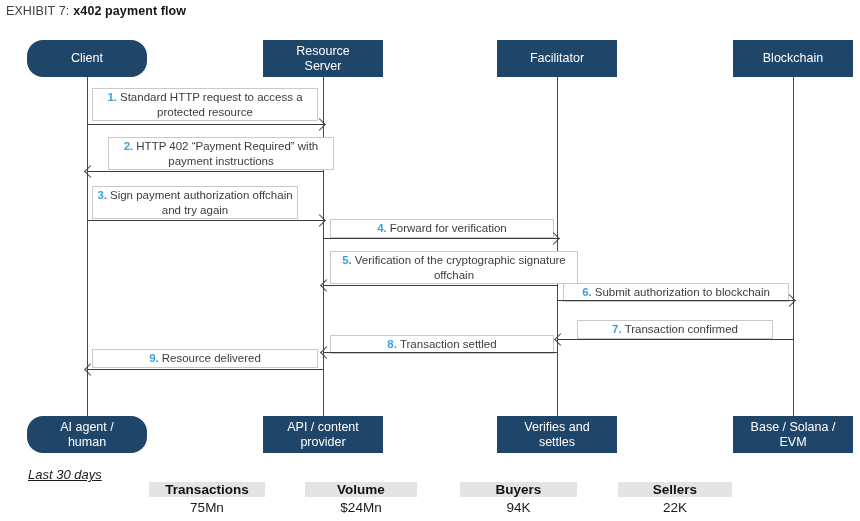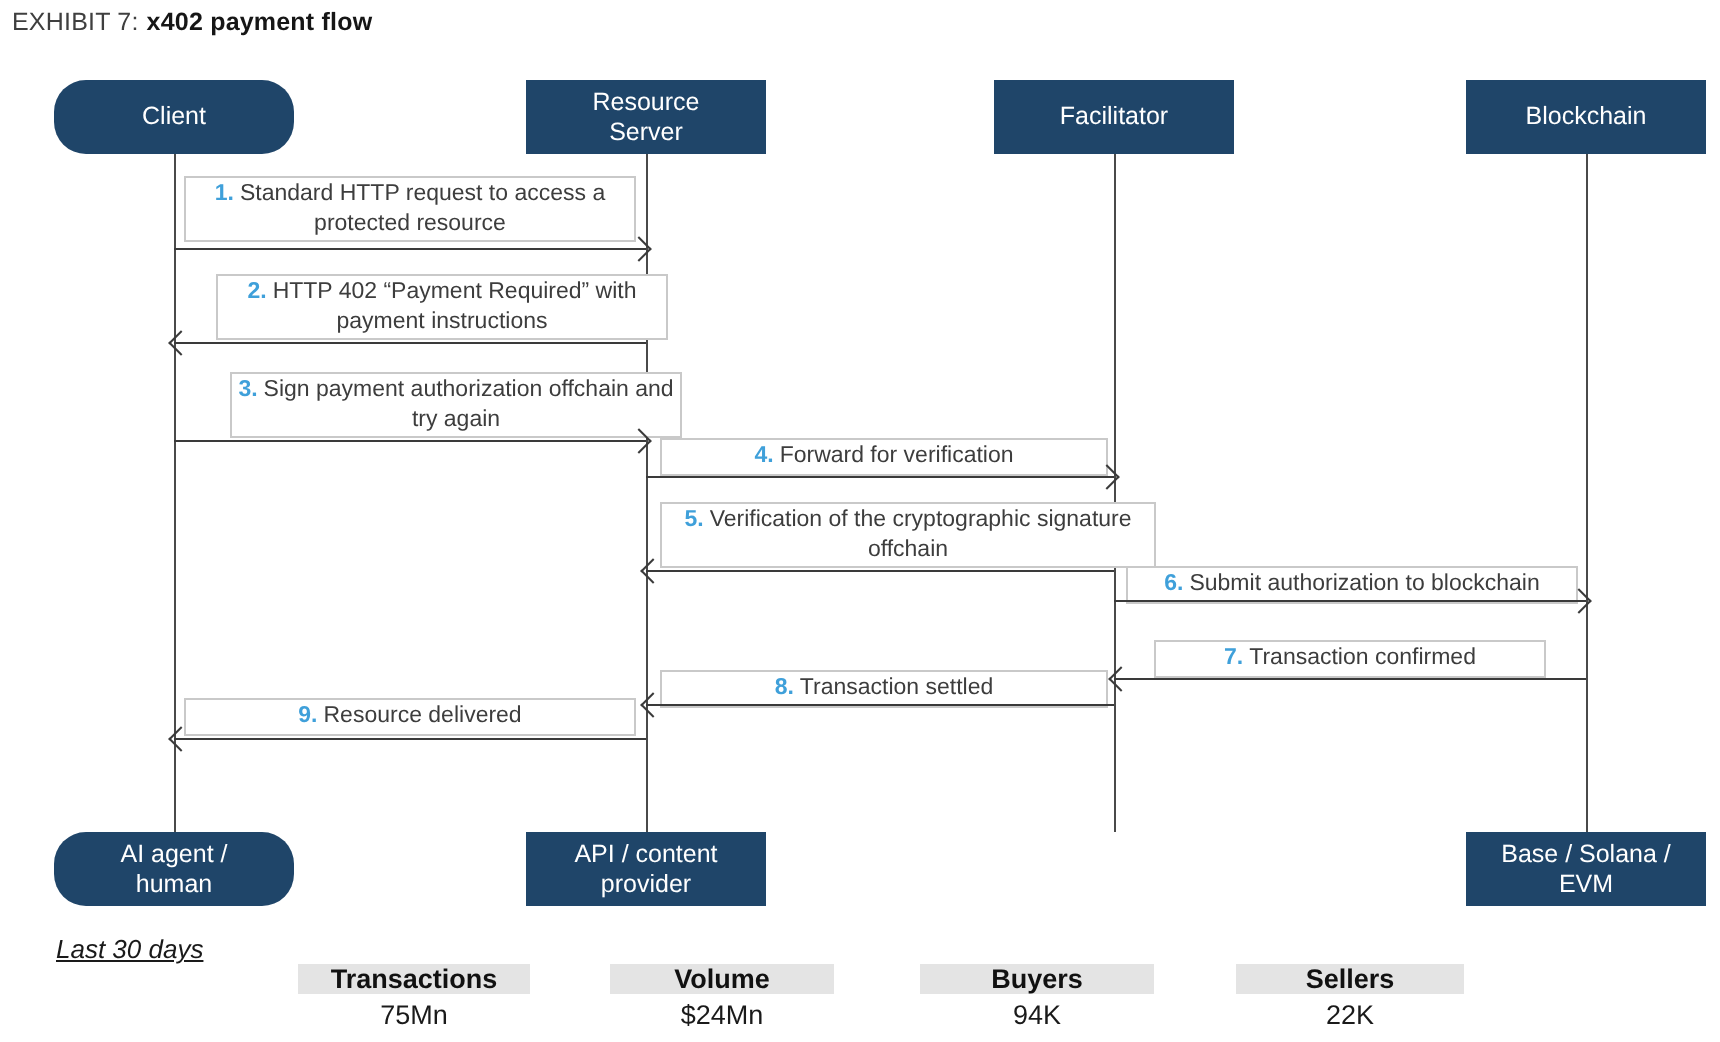--- a/index.html
+++ b/index.html
@@ -28,21 +28,21 @@
   .lf0 { left:87px; } .lf1 { left:323px; } .lf2 { left:557px; } .lf3 { left:793px; }
 
   
   .msg-box {
     position:absolute; background:#ffffff; border:1px solid #c9c9c9;
     color:#3d3d3d; font-size:11.5px; line-height:14.5px; text-align:center; padding:1px 2px;
   }
   .msg-num { color:#3fa0da; font-weight:bold; margin-right:3px; }
   .m1 { left:92px;  top:88px;  width:226px; }
   .m2 { left:92px;  top:137px; width:226px;margin-left:16px; }
-  .m3 { left:92px;  top:186px; width:226px;margin-left:23px; }
+  .m3 { left:92px;  top:186px; width:206px; }
   .m4 { left:330px; top:219px; width:224px; }
   .m5 { left:330px; top:251px; width:248px; }
   .m6 { left:563px; top:283px; width:226px; }
   .m7 { left:563px; top:320px; width:196px;margin-left:14px; }
   .m8 { left:330px; top:335px; width:224px; }
   .m9 { left:92px;  top:349px; width:226px; }
 
   
   .arrow { position:absolute; height:0; border-top:1.4px solid #3a3a3a; }
   .arrow.right::after, .arrow.left::before {
@@ -118,20 +118,22 @@
   <div class="msg-box m8"><span class="msg-num">8.</span><span>Transaction settled</span></div>
   <div class="arrow left a8"></div>
 
   <div class="msg-box m9"><span class="msg-num">9.</span><span>Resource delivered</span></div>
   <div class="arrow left a9"></div>
 
   <div class="actor-box row-bottom col0">AI agent /
 human</div>
   <div class="actor-box row-bottom col1">API / content
 provider</div>
+  <div class="actor-box row-bottom col2">Verifies and
+settles</div>
   <div class="actor-box row-bottom col3">Base / Solana /
 EVM</div>
 
   <div class="period">Last 30 days</div>
 
   <div class="stat-label s0">Transactions</div>
   <div class="stat-value s0">75Mn</div>
 
   <div class="stat-label s1">Volume</div>
   <div class="stat-value s1">$24Mn</div>

